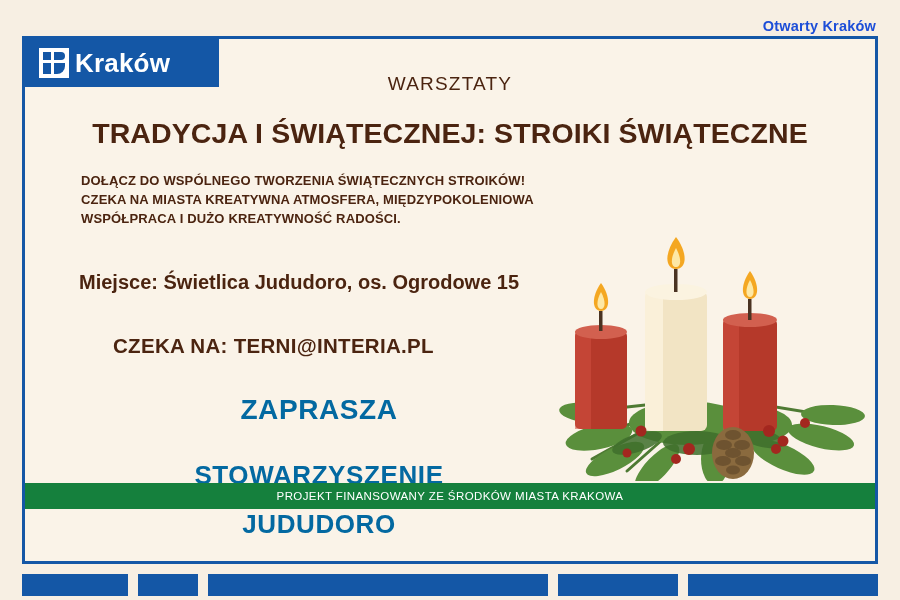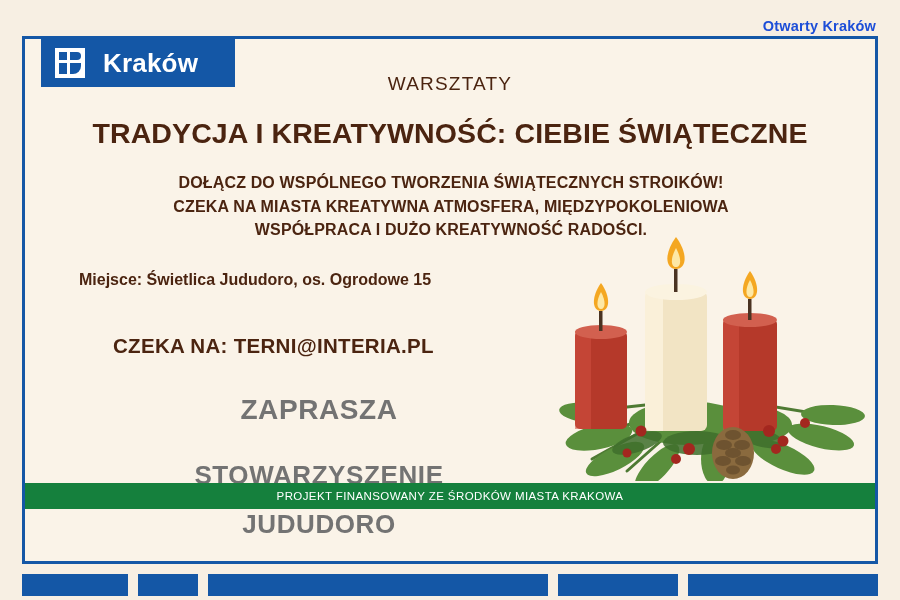--- a/index.html
+++ b/index.html
@@ -41,29 +41,29 @@
     top: 36px;
     width: 856px;
     height: 528px;
     border: 3px solid #1457a6;
     background: #faf3e8;
   }
 
   
   .logo-block {
     position: absolute;
-    left: 16px;
+    left: 0px;
     top: 0px;
     width: 194px;
     height: 48px;
     background: #1457a6;
     display: flex;
     align-items: center;
     padding-left: 14px;
-    gap: 18px;
+    gap: 6px;
   }
   .logo-mark {
     width: 30px; height: 30px;
     background: #ffffff;
     position: relative;
     flex: 0 0 auto;
   }
   .logo-mark i {
     position: absolute;
     background: #1457a6;
@@ -107,54 +107,54 @@
     font-weight: bold;
     color: #4b2410;
     letter-spacing: .1px;
   }
 
   .lead {
     position: absolute;
     left: 56px;
     width: 740px;
     top: 132px;
-    text-align: center;
-    font-size: 16px;
+    text-align: left;
+    font-size: 13px;
     font-weight: bold;
     color: #4b2410;
     line-height: 1.48;
     letter-spacing: .15px;
   }
 
   .place {
     position: absolute;
     left: 54px;
     top: 232px;
-    font-size: 16px;
+    font-size: 20px;
     font-weight: bold;
     color: #4b2410;
     text-align: center;
   }
   .signup {
     position: absolute;
     left: 88px;
     top: 295px;
     font-size: 20.5px;
     font-weight: bold;
     color: #4b2410;
     letter-spacing: .3px;
   }
 
   .org {
     position: absolute;
     left: 54px;
     width: 480px;
     top: 355px;
     text-align: center;
-    color: #737373;
+    color: #0369a1;
   }
   .org div {
     font-weight: bold;
     letter-spacing: .6px;
   }
   .org .l1 { font-size: 28px; }
   .org .l2 { font-size: 26px; margin-top: 34px; }
   .org .l3 { font-size: 26px; margin-top: 18px; }
 
   
@@ -215,21 +215,21 @@
           <i class="b"></i>
           <i class="c"></i>
           <i class="d"></i>
       </span>
       <span class="logo-text">Kraków</span>
     </div>
 
     <div class="content">
 
       <div class="kicker">WARSZTATY</div>
-      <div class="title">TRADYCJA I KREATYWNOŚĆ: CIEBIE ŚWIĄTECZNE</div>
+      <div class="title">TRADYCJA I ŚWIĄTECZNEJ: STROIKI ŚWIĄTECZNE</div>
 
       <div class="lead">
         <div>DOŁĄCZ DO WSPÓLNEGO TWORZENIA ŚWIĄTECZNYCH STROIKÓW!</div>
         <div>CZEKA NA MIASTA KREATYWNA ATMOSFERA, MIĘDZYPOKOLENIOWA</div>
         <div>WSPÓŁPRACA I DUŻO KREATYWNOŚĆ RADOŚCI.</div>
       </div>
 
       <div class="place">Miejsce: Świetlica Jududoro, os. Ogrodowe 15</div>
       <div class="signup">CZEKA NA: TERNI@INTERIA.PL</div>
 

